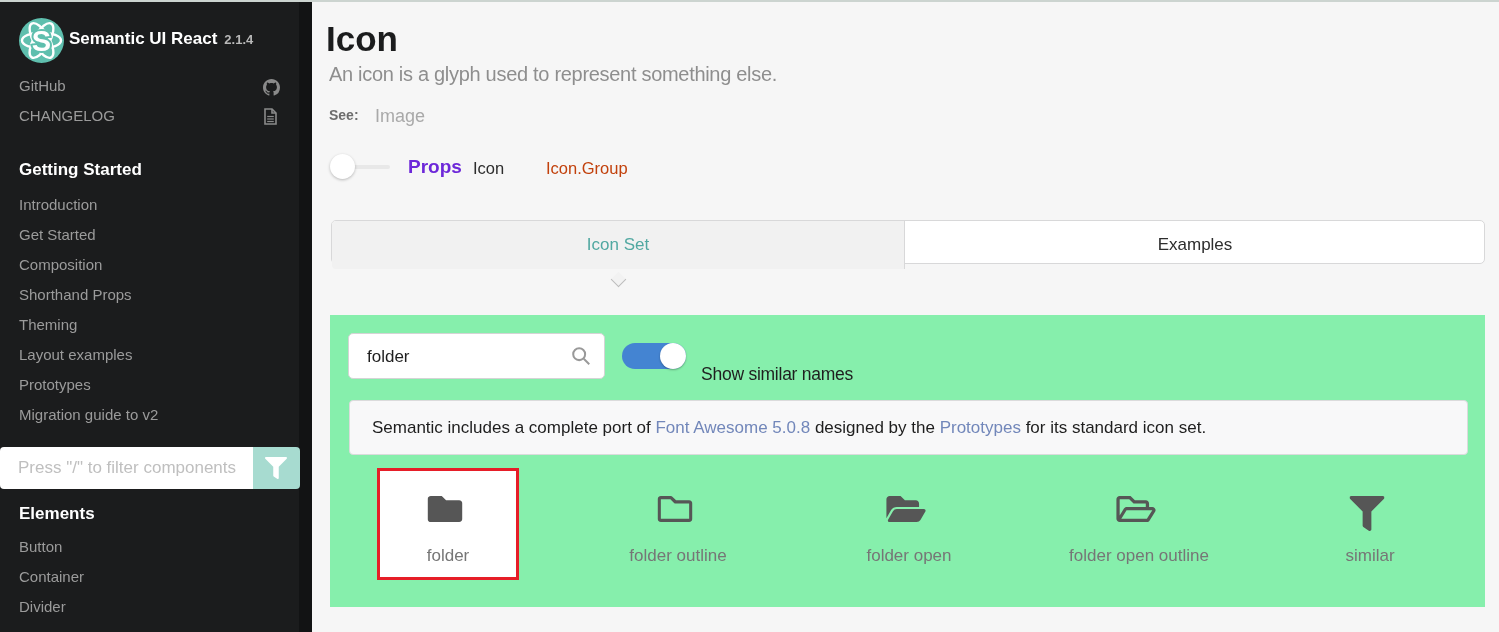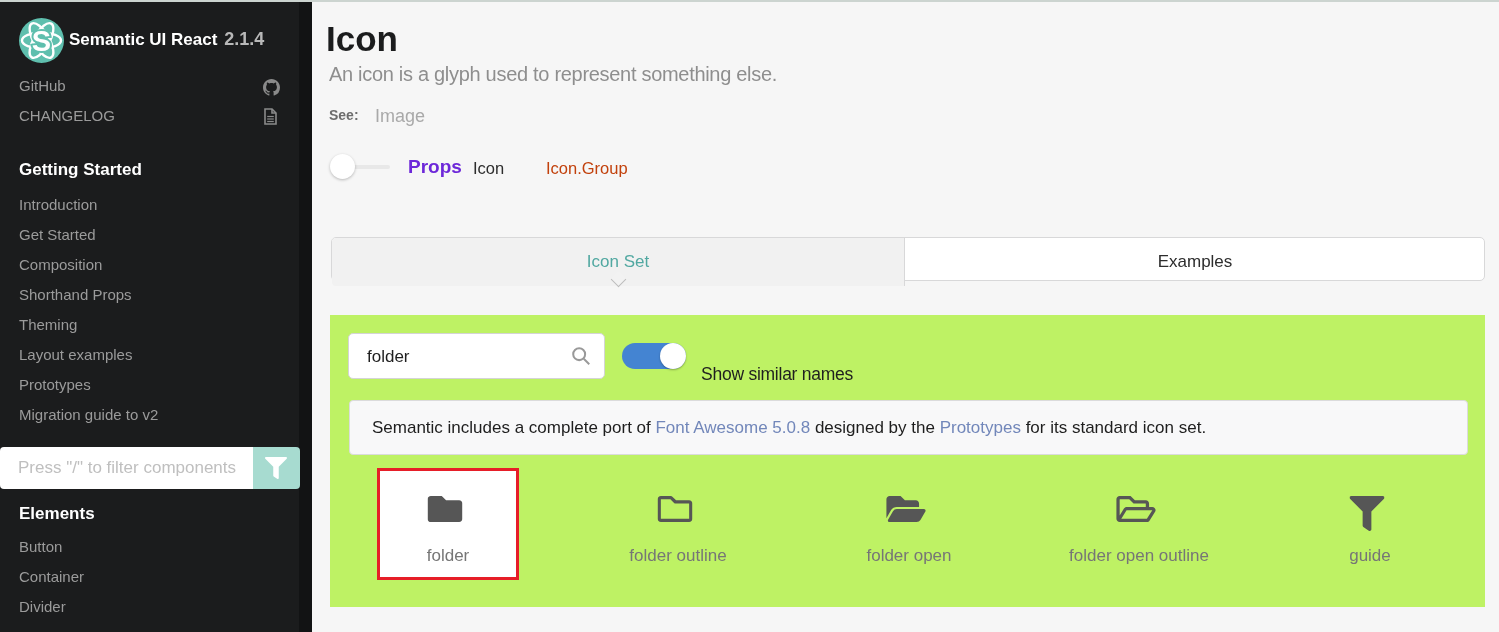--- a/index.html
+++ b/index.html
@@ -4,21 +4,21 @@
 <style>
 * { margin:0; padding:0; box-sizing:border-box; }
 html,body { width:1499px; height:632px; overflow:hidden; }
 body { font-family:"Liberation Sans", sans-serif; background:#f6f6f6; position:relative; }
 .topstrip { position:absolute; left:0; top:0; width:1499px; height:2px; background:#ccd4d0; z-index:50; }
 
 .sidebar { position:absolute; left:0; top:2px; width:312px; height:630px; background:#1b1c1d; }
 .sb-scroll { position:absolute; right:0; top:0; width:13px; height:630px; background:#121314; }
 .logo-row { position:absolute; left:19px; top:16px; }
 .logo-title { position:absolute; left:69px; top:27px; width:240px; color:#fff; font-size:17px; font-weight:bold; white-space:nowrap; }
-.logo-ver { color:#b8b8b8; font-size:18px; font-weight:bold; margin-left:7px; }
+.logo-ver { color:#b8b8b8; font-size:13px; font-weight:bold; margin-left:7px; }
 .sb-item { position:absolute; left:19px; color:#9b9b9b; font-size:15px; white-space:nowrap; }
 .sb-head { position:absolute; left:19px; color:#fff; font-size:17px; font-weight:bold; white-space:nowrap;text-align:right; }
 .sb-icon { position:absolute; }
 
 .sb-search { position:absolute; left:0; top:445px; width:300px; height:42px; }
 .sb-search .inp { position:absolute; left:0; top:0; width:253px; height:42px; background:#fff; border-radius:4px 0 0 4px; }
 .sb-search .ph { position:absolute; left:18px; top:11px; color:#bfbfbf; font-size:17px; white-space:nowrap; }
 .sb-search .btn { position:absolute; left:253px; top:0; width:47px; height:42px; background:#a7dbd0; border-radius:0 4px 4px 0; }
 
 .main { position:absolute; left:312px; top:2px; width:1187px; height:630px; background:#f6f6f6; }
@@ -26,26 +26,26 @@
 .sub { position:absolute; left:17px; top:61px; font-size:20px; letter-spacing:-0.3px; color:#8e8e8e; }
 .see { position:absolute; left:17px; top:105px; font-size:14px; font-weight:bold; color:#6d6d6d; }
 .see-link { position:absolute; left:63px; top:104px; font-size:18px; color:#a9a9a9; }
 
 .slider-track { position:absolute; left:20px; top:163px; width:58px; height:4px; background:#e8e8e8; border-radius:2px; }
 .slider-knob { position:absolute; left:18px; top:152px; width:25px; height:25px; background:#fff; border-radius:50%; box-shadow:0 1px 3px rgba(0,0,0,.25); }
 .props-label { position:absolute; left:96px; top:154px; font-size:19px; color:#6d28d9;font-weight:bold; }
 .mi-icon { position:absolute; left:161px; top:157px; font-size:16.5px; color:#2d2d2d; }
 .mi-group { position:absolute; left:234px; top:157px; font-size:16.5px; color:#c2410c; }
 
-.tabbar { position:absolute; left:19px; top:235px; width:1154px; height:44px; background:#fff; border:1px solid #d8d8d9; border-radius:5px; }
+.tabbar { position:absolute; left:19px; top:218px; width:1154px; height:44px; background:#fff; border:1px solid #d8d8d9; border-radius:5px; }
 .tab-active { position:absolute; left:0; top:0; width:573px; height:48px; background:#f1f1f1; border-right:1px solid #d8d8d9; border-radius:4px 0 0 4px; color:#51a8a1; font-size:17px; text-align:center; line-height:48px; }
 .tab-b { position:absolute; left:573px; top:0; width:580px; height:48px; color:#2d2d2d; font-size:17px; text-align:center; line-height:48px; }
 .notch { position:absolute; left:301px; top:272px; width:11px; height:11px; background:#f2f2f2; border-right:1px solid #bdbdbd; border-bottom:1px solid #bdbdbd; transform:rotate(45deg); }
 
-.panel { position:absolute; left:18px; top:313px; width:1155px; height:292px; background:#bef264; }
+.panel { position:absolute; left:18px; top:313px; width:1155px; height:292px; background:#86efac; }
 .f-input { position:absolute; left:18px; top:18px; width:257px; height:46px; background:#fff; border:1px solid #d4d4d5; border-radius:5px; }
 .f-input .txt { position:absolute; left:18px; top:13px; font-size:17px; color:#1f1f1f; }
 .toggle { position:absolute; left:292px; top:28px; width:64px; height:26px; background:#4484d2; border-radius:13px; }
 .toggle .knob { position:absolute; right:0; top:0; width:26px; height:26px; background:#fff; border-radius:50%; box-shadow:0 1px 2px rgba(0,0,0,.3); }
 .toggle-label { position:absolute; left:371px; top:49px; font-size:17.5px; letter-spacing:-0.25px; color:#1f1f1f; }
 .msg { position:absolute; left:19px; top:85px; width:1119px; height:55px; background:#f8f8f9; border:1px solid #dbdbdc; border-radius:4px; }
 .msg .t { position:absolute; left:22px; top:17px; font-size:17px; color:#1e1e1e; white-space:nowrap; }
 .msg a { color:#7287ba; text-decoration:none; }
 
 .card { position:absolute; top:153px; width:142px; height:112px; }
@@ -172,16 +172,16 @@
     <div class="card" style="left:738px;">
       <svg width="40" height="27" viewBox="0 0 576 397">
           <path fill="#565656" transform="translate(0,-64)" d="M527.9 224H480v-48c0-26.5-21.5-48-48-48H272l-64-64H48C21.5 64 0 85.5 0 112v288c0 26.5 21.5 48 48 48h400c16.5 0 31.9-8.5 40.7-22.6l79.9-128c20-31.9-3-73.4-40.7-73.4zM48 118c0-3.3 2.7-6 6-6h134.1l64 64H426c3.3 0 6 2.7 6 6v42H152c-16.8 0-32.4 8.8-41.1 23.2L48 351.4zm400 282H72l77.2-128H528z"></path>
         </svg>
       <div class="nm">folder open outline</div>
     </div>
     <div class="card" style="left:969px;">
       <svg width="35" height="35" viewBox="0 0 512 512">
           <path fill="#565656" d="M487.976 0H24.028C2.71 0-8.047 25.866 7.058 40.971L192 225.941V432c0 7.831 3.821 15.17 10.237 19.662l80 55.98C298.02 518.69 320 507.493 320 487.98V225.941L504.941 40.971C520.029 25.883 509.344 0 487.976 0z"></path>
         </svg>
-      <div class="nm">guide</div>
+      <div class="nm">similar</div>
     </div>
   </div>
 </div>
 
 </body></html>

